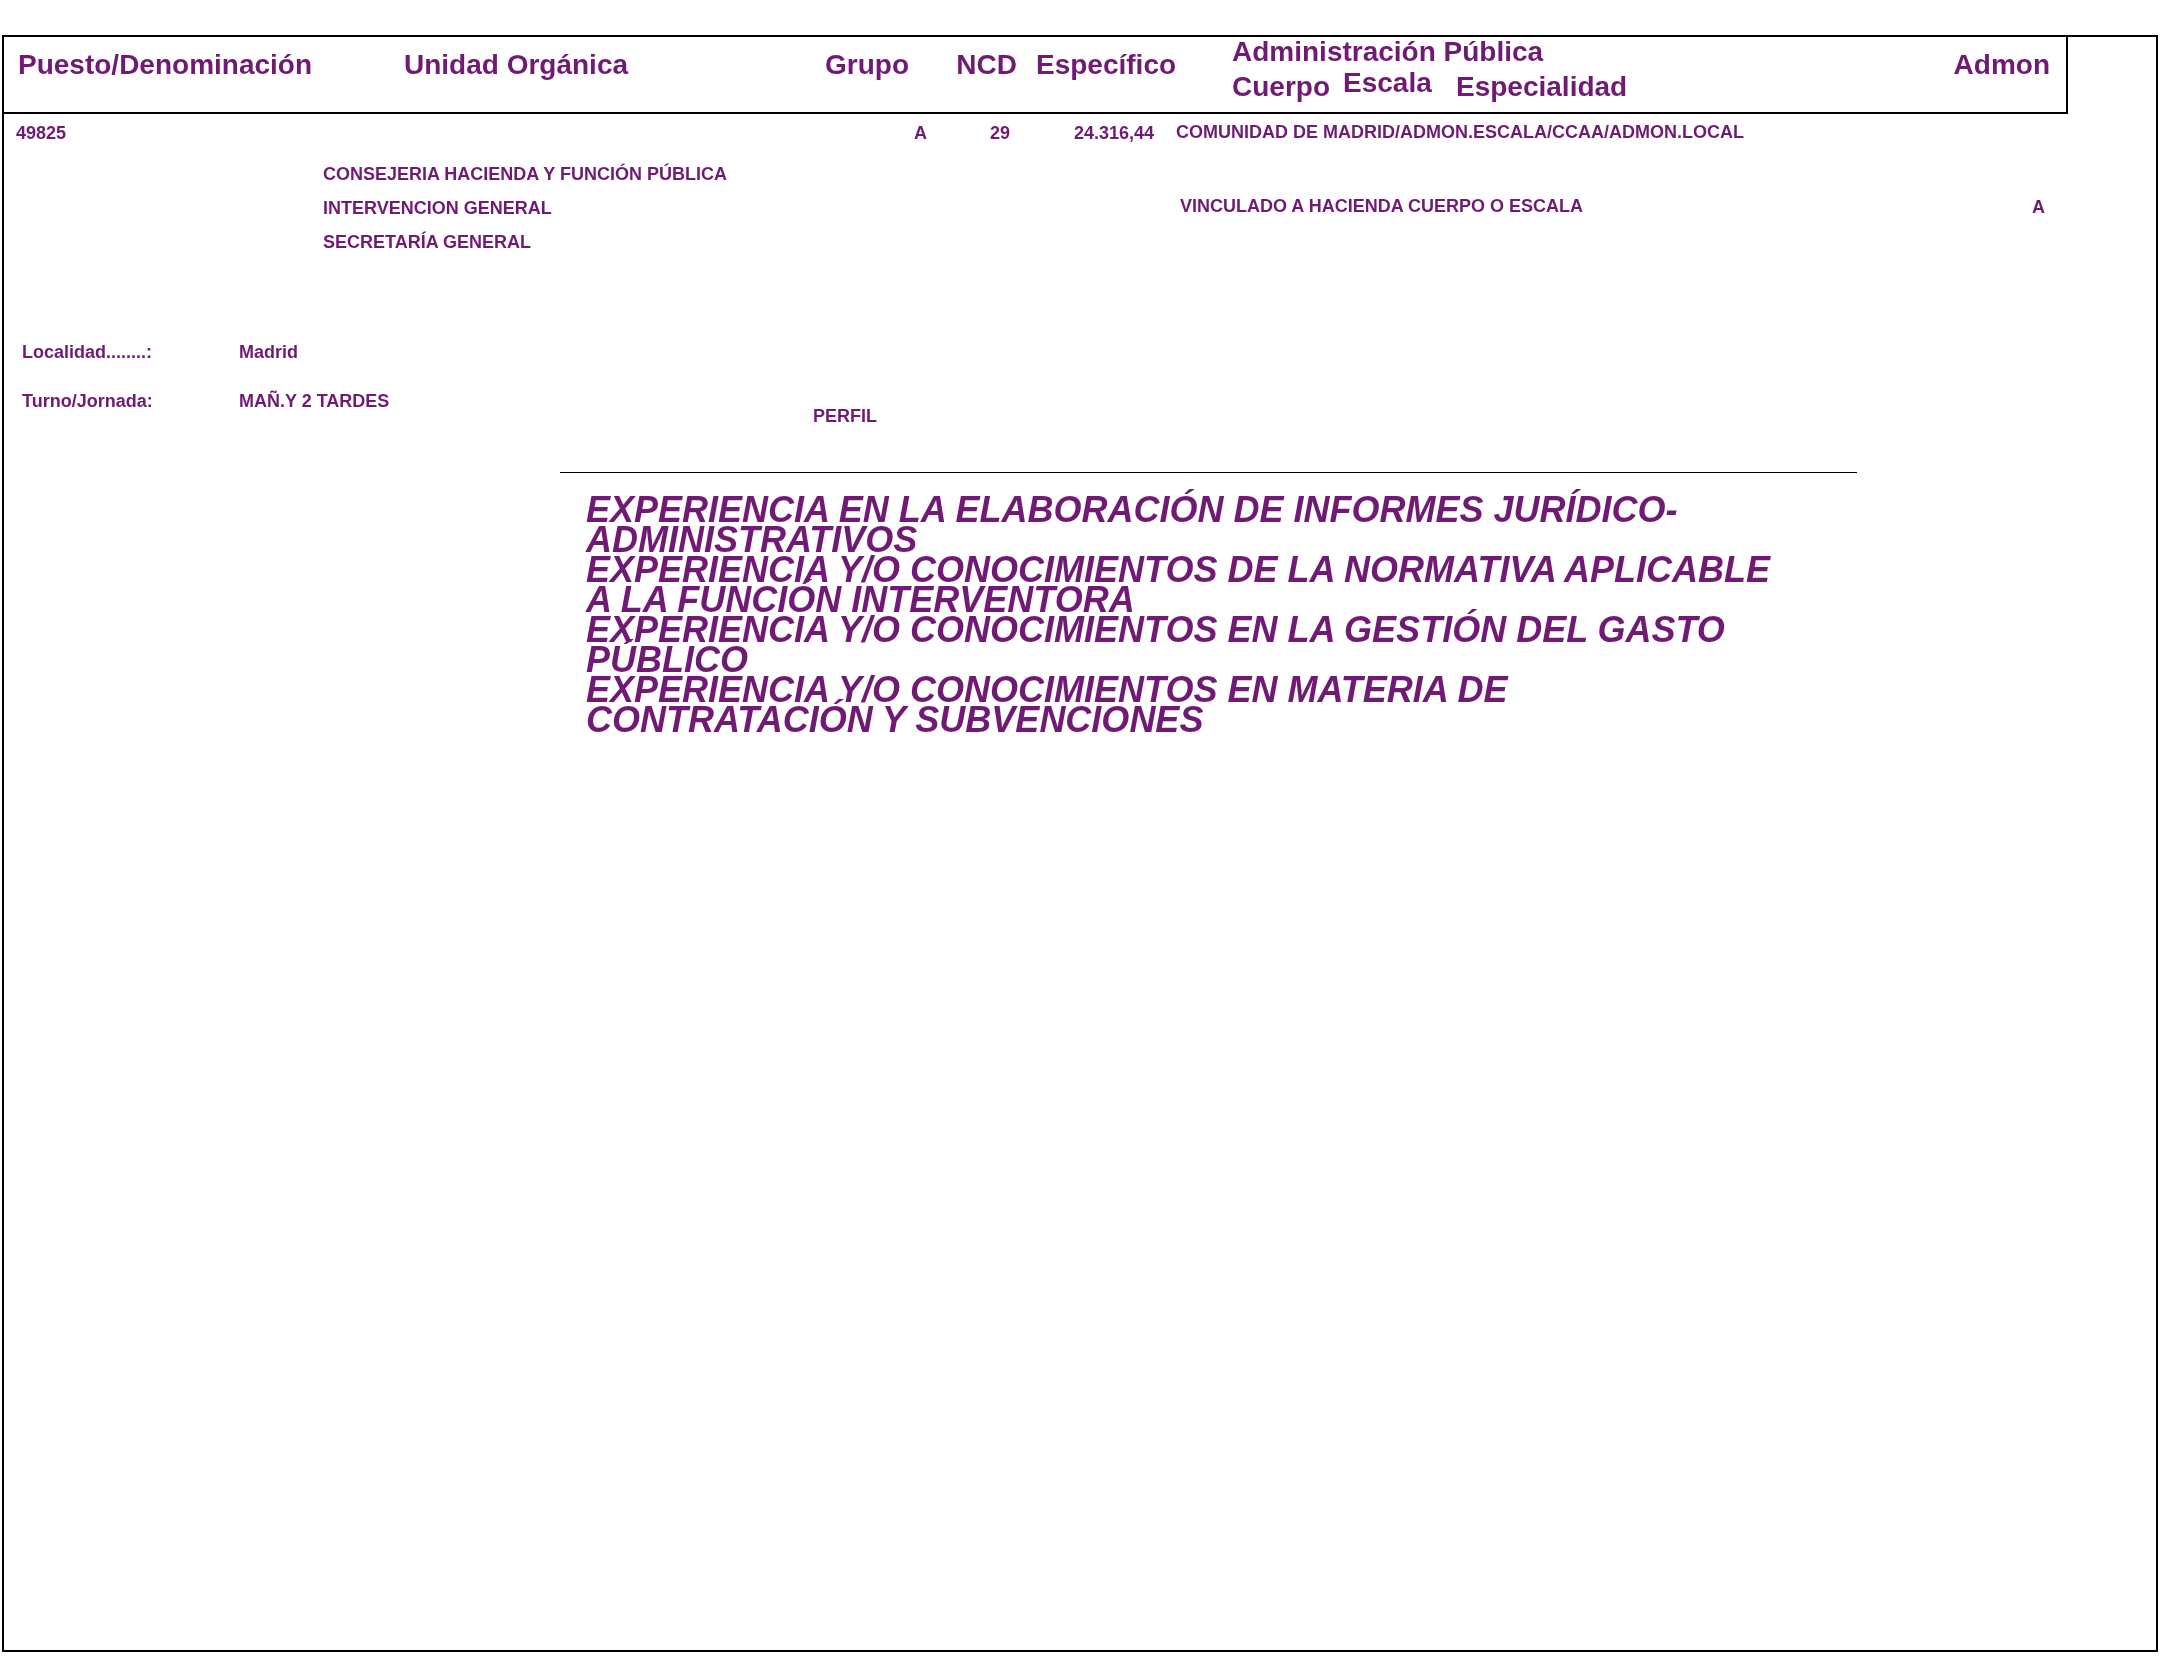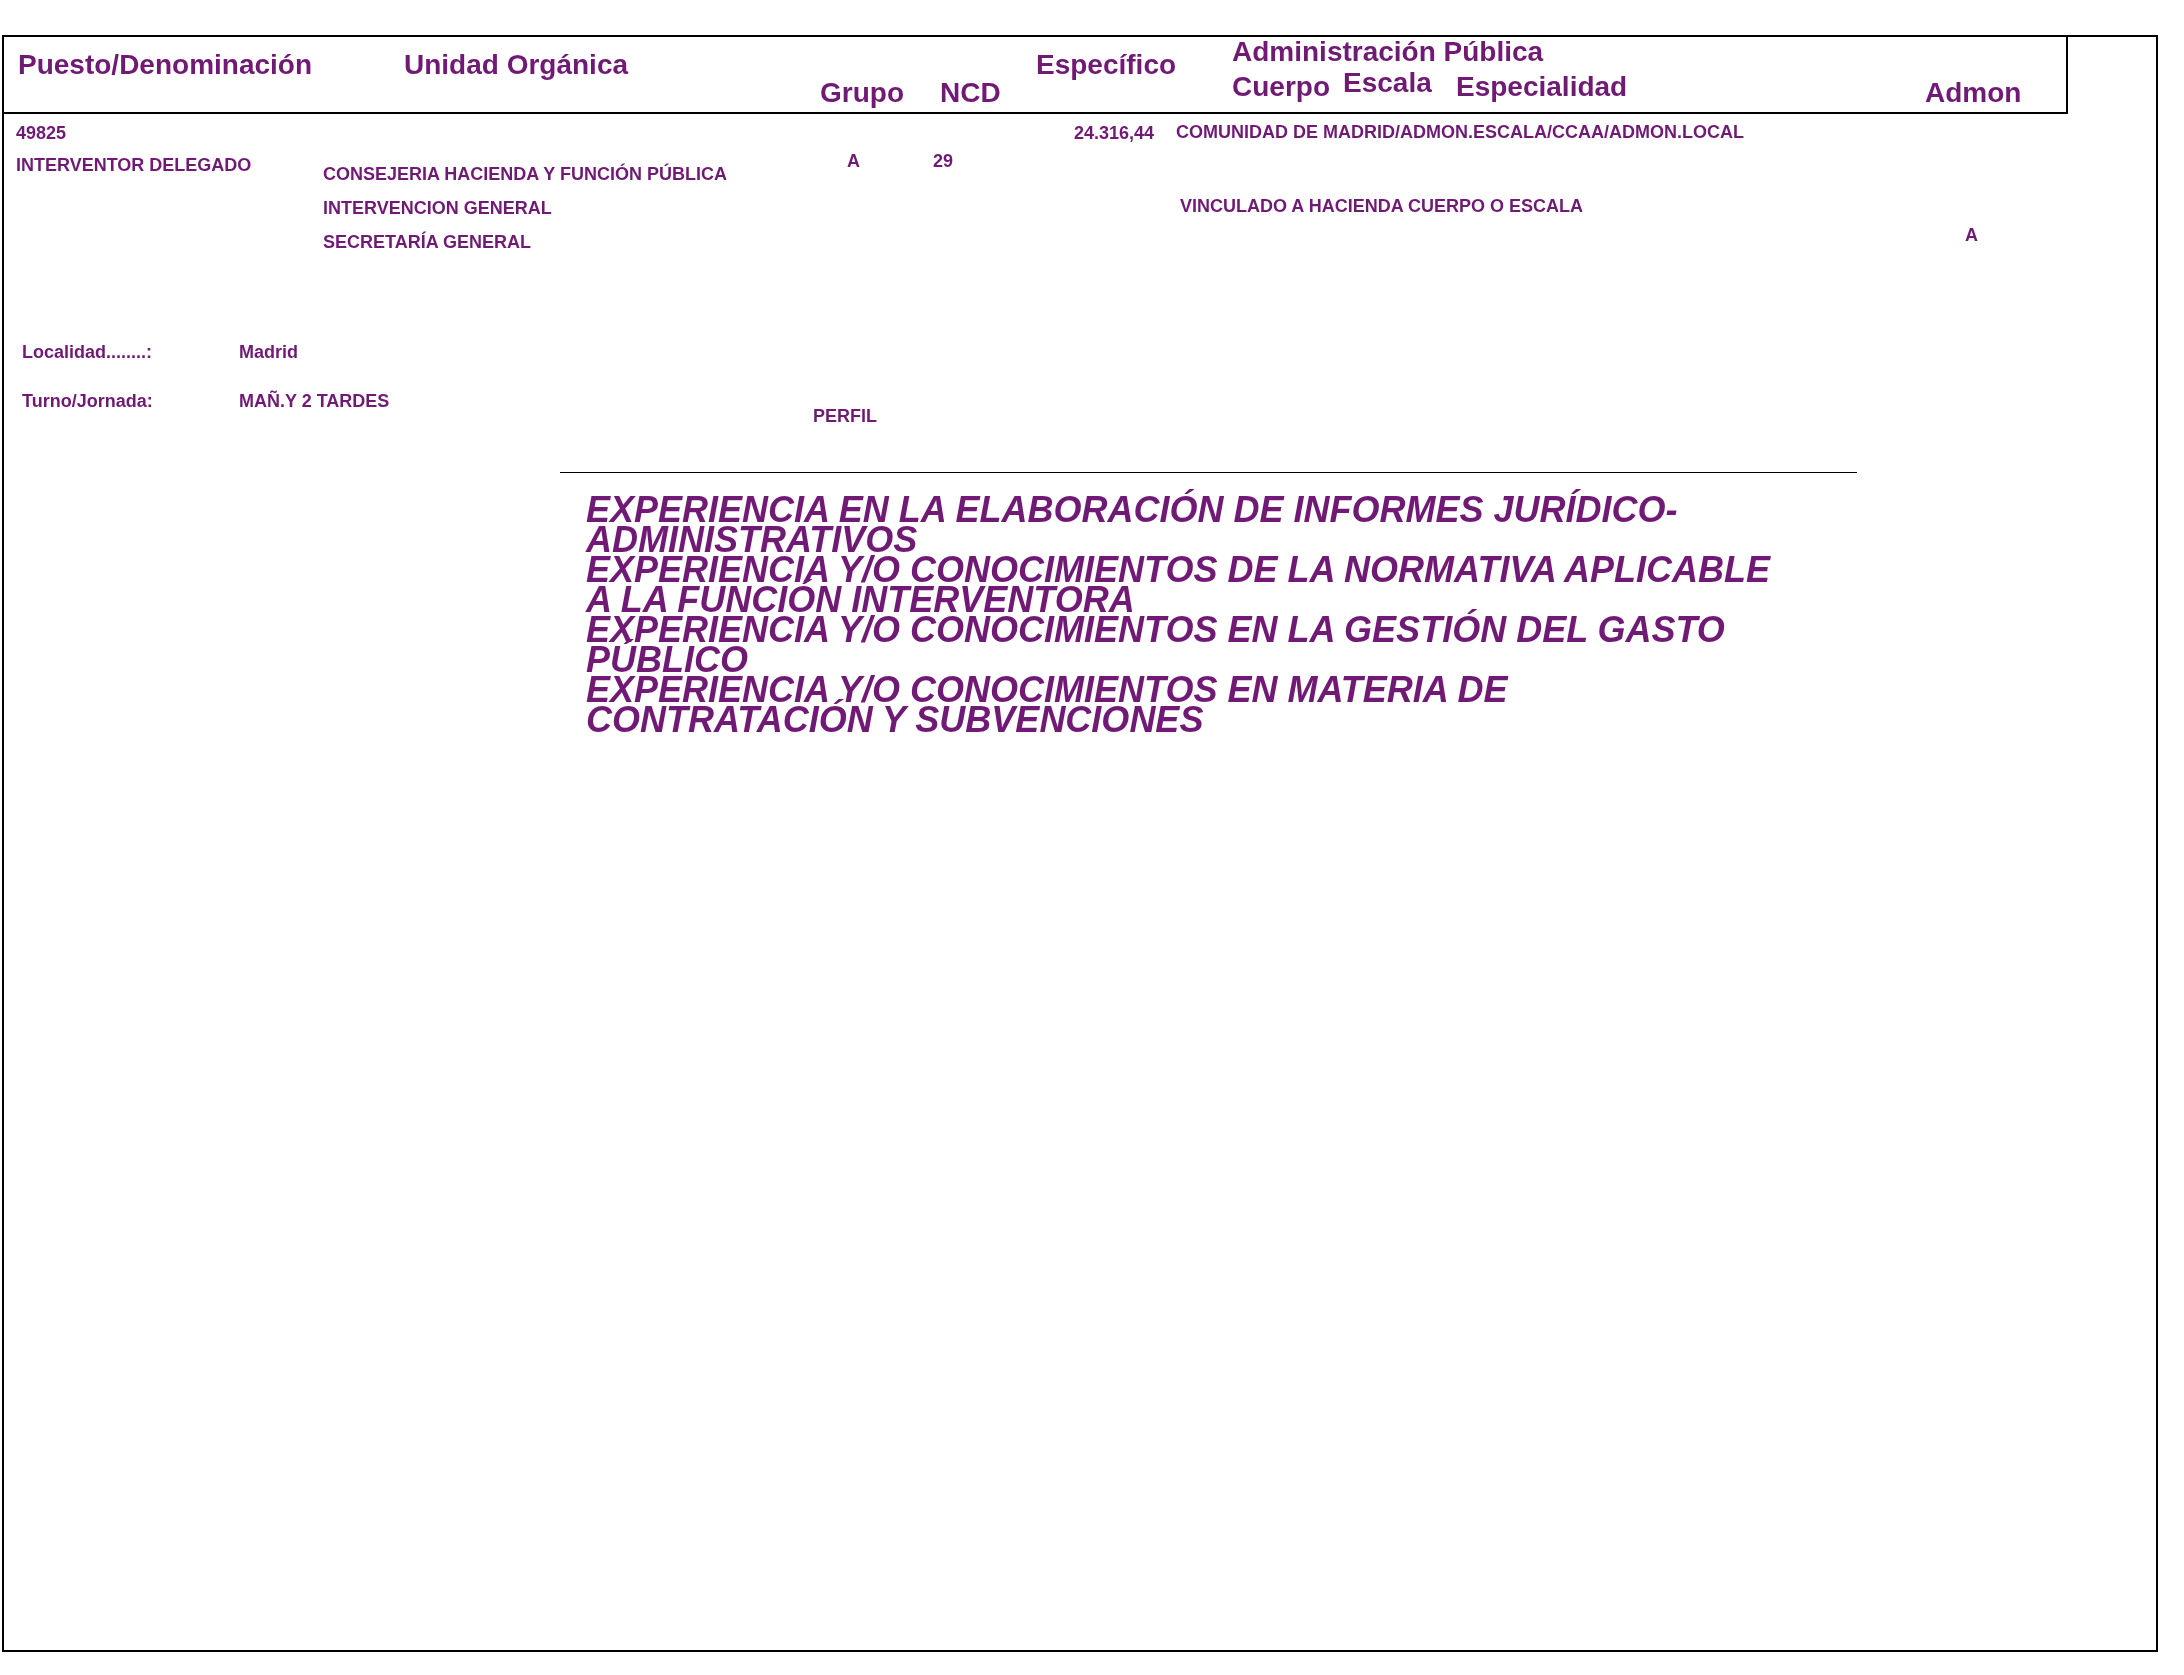--- a/index.html
+++ b/index.html
@@ -35,21 +35,21 @@
     font-size: 28px;
     line-height: 29px;
     white-space: nowrap;
   }
   .cell {
     font-size: 18px;
     line-height: 32px;
   }
   .nowrap { white-space: nowrap; }
   .prelines { white-space: pre-line; }
-  .center { text-align: left; margin-top: 28px; }
+  .center { text-align: right; }
   .right { text-align: right; }
   .divider {
     height: 0;
     border-top: 1.8px solid #000000;
   }
   .perfil-list {
     font-size: 36px;
     line-height: 30px;
     white-space: pre-line;
     font-style: italic;
@@ -70,21 +70,20 @@
   <div class="abs h-label center" style="left:820px; top:50px; width:89px;">Grupo</div>
   <div class="abs h-label center" style="left:940px; top:50px; width:77px;">NCD</div>
   <div class="abs h-label" style="left:1036px; top:50px;">Específico</div>
   <div class="abs h-label" style="left:1232px; top:37px;">Administración Pública</div>
   <div class="abs h-label" style="left:1232px; top:72px;">Cuerpo</div>
   <div class="abs h-label" style="left:1343px; top:68px;text-align:center;">Escala</div>
   <div class="abs h-label" style="left:1456px; top:72px;">Especialidad</div>
   <div class="abs h-label center" style="left:1925px; top:50px; width:125px;">Admon</div>
 
   <div class="abs cell nowrap" style="left:16px; top:117px;">49825</div>
-  <div class="abs cell" style="left:16px; top:149px; width:250px;">INTERVENTOR DELEGADO</div>
 
   <div class="abs cell prelines" style="left:323px; top:117px; width:499px; line-height:34px;margin-top:40px;">CONSEJERIA HACIENDA Y FUNCIÓN PÚBLICA
 INTERVENCION GENERAL
 SECRETARÍA GENERAL</div>
 
   <div class="abs cell center" style="left:847px; top:117px; width:80px;">A</div>
   <div class="abs cell center" style="left:933px; top:117px; width:77px;">29</div>
   <div class="abs cell right" style="left:1034px; top:117px; width:120px;">24.316,44</div>
 
   <div class="abs cell admin-block" style="left:1176px; top:117px; width:634px;">COMUNIDAD DE MADRID/ADMON.ESCALA/CCAA/ADMON.LOCAL</div>

